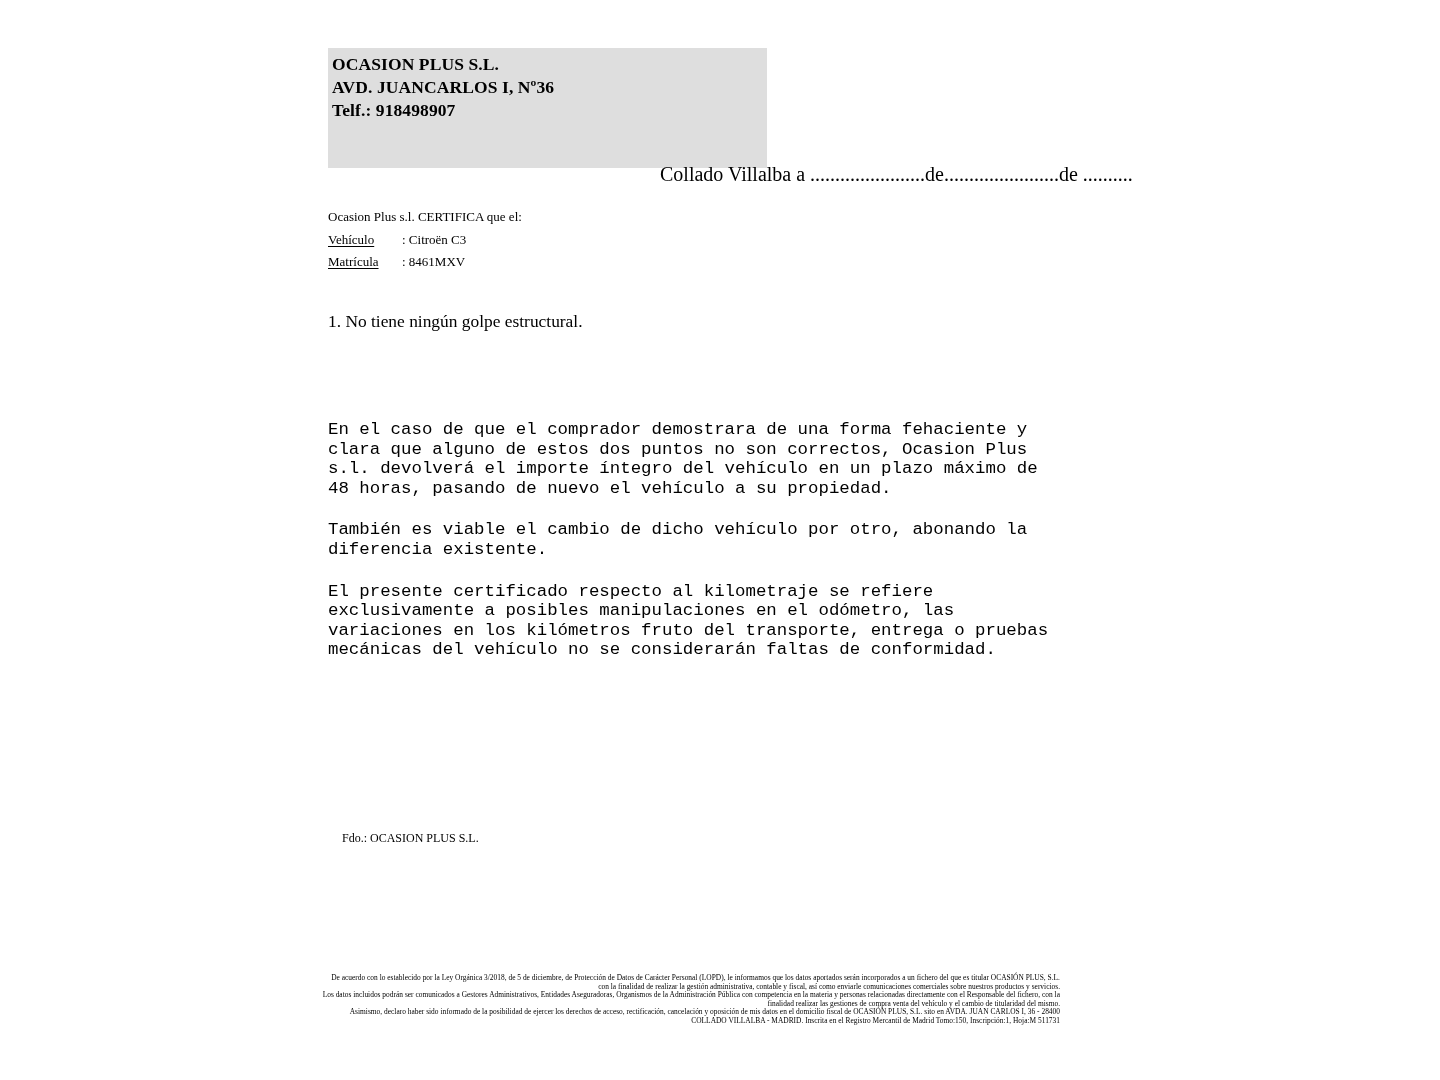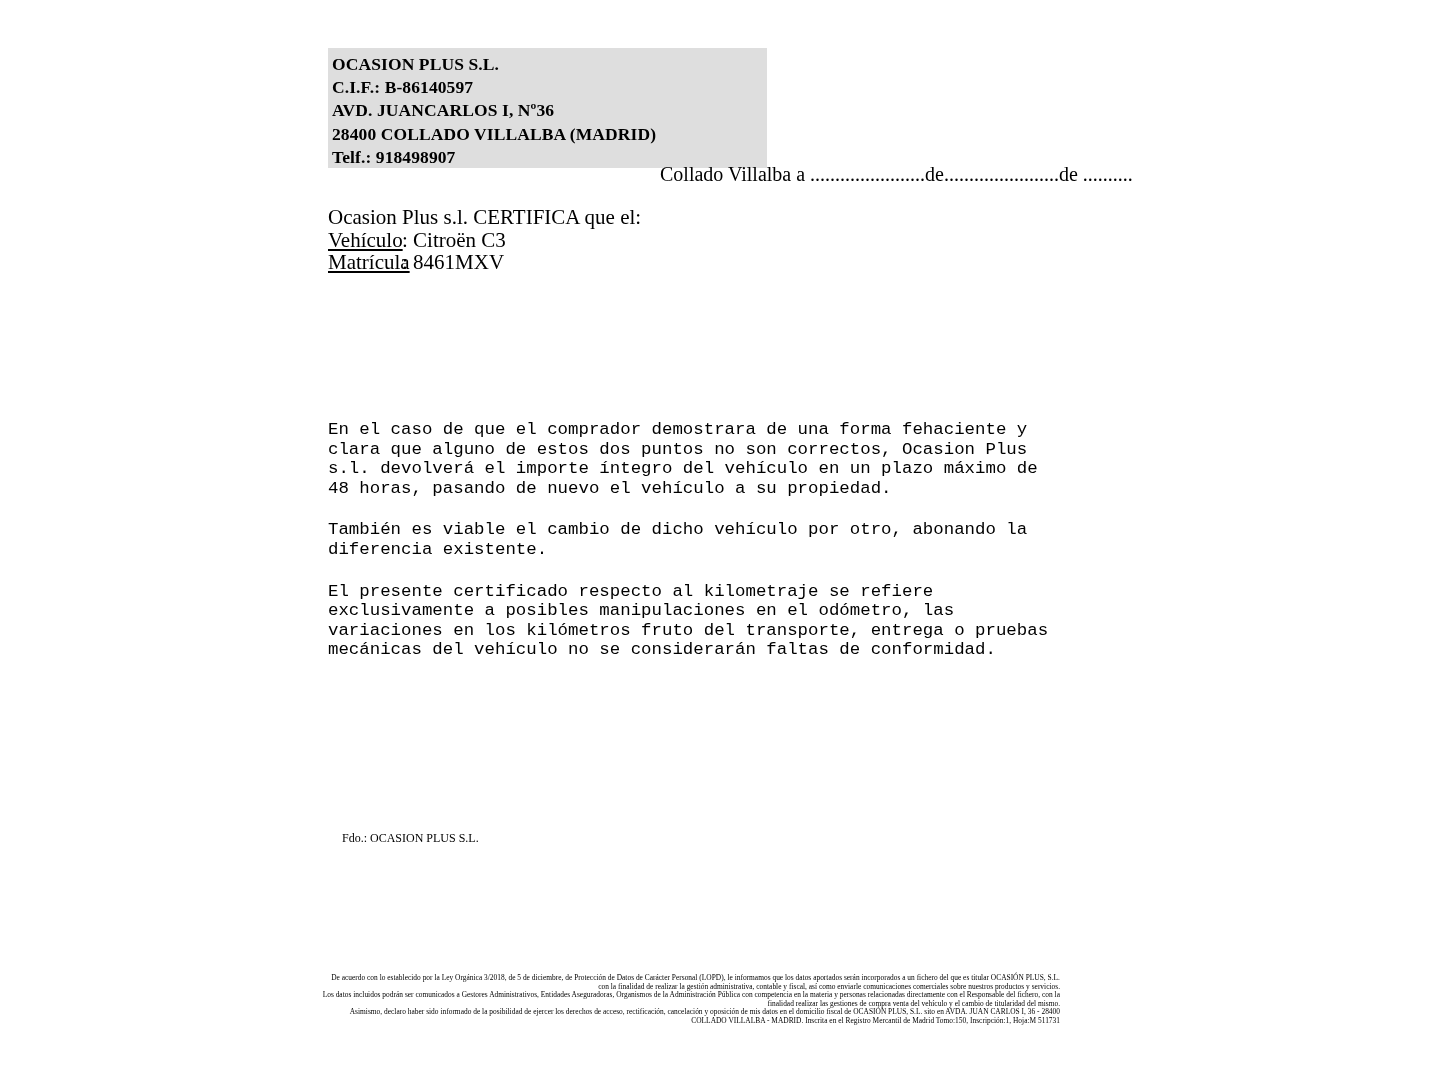--- a/index.html
+++ b/index.html
@@ -50,21 +50,21 @@
     font-size: 20px;
     line-height: 22px;
     white-space: nowrap;
   }
 
   
   .certifica {
     position: absolute;
     left: 328px;
     top: 206px;
-    font-size: 21px;
+    font-size: 13px;
     line-height: 22.6px;
   }
   .cert-row {
     white-space: nowrap;
   }
   .cert-label {
     display: inline-block;
     width: 74px;
     text-decoration: underline;
     text-underline-offset: 2px;
@@ -128,39 +128,38 @@
     margin: 0;
   }
 </style>
 </head>
 <body>
 
 <div class="page">
 
   <div class="company-block">
     <div class="company-line">OCASION PLUS S.L.</div>
-    <div class="company-line">C.I.F.: B-86140597</div>
     <div class="company-line">AVD. JUANCARLOS I, Nº36</div>
-    <div class="company-line">28400 COLLADO VILLALBA (MADRID)</div>
     <div class="company-line">Telf.: 918498907</div>
   </div>
 
   <div class="date-line">Collado Villalba a .......................de.......................de ..........</div>
 
   <div class="certifica">
     <div class="cert-row">Ocasion Plus s.l. CERTIFICA que el:</div>
     <div class="cert-row">
       <span class="cert-label">Vehículo</span><span>: Citroën C3</span>
     </div>
     <div class="cert-row">
       <span class="cert-label">Matrícula</span><span>: 8461MXV</span>
     </div>
   </div>
 
   <div class="points">
+    <div class="point">1. No tiene ningún golpe estructural.</div>
   </div>
 
   <div class="body-copy">
     <p>En el caso de que el comprador demostrara de una forma fehaciente y clara que alguno de estos dos puntos no son correctos, Ocasion Plus s.l. devolverá el importe íntegro del vehículo en un plazo máximo de 48 horas, pasando de nuevo el vehículo a su propiedad.</p>
     <p>También es viable el cambio de dicho vehículo por otro, abonando la diferencia existente.</p>
     <p>El presente certificado respecto al kilometraje se refiere exclusivamente a posibles manipulaciones en el odómetro, las variaciones en los kilómetros fruto del transporte, entrega o pruebas mecánicas del vehículo no se considerarán faltas de conformidad.</p>
   </div>
 
   <div class="signature">Fdo.: OCASION PLUS S.L.</div>
 

